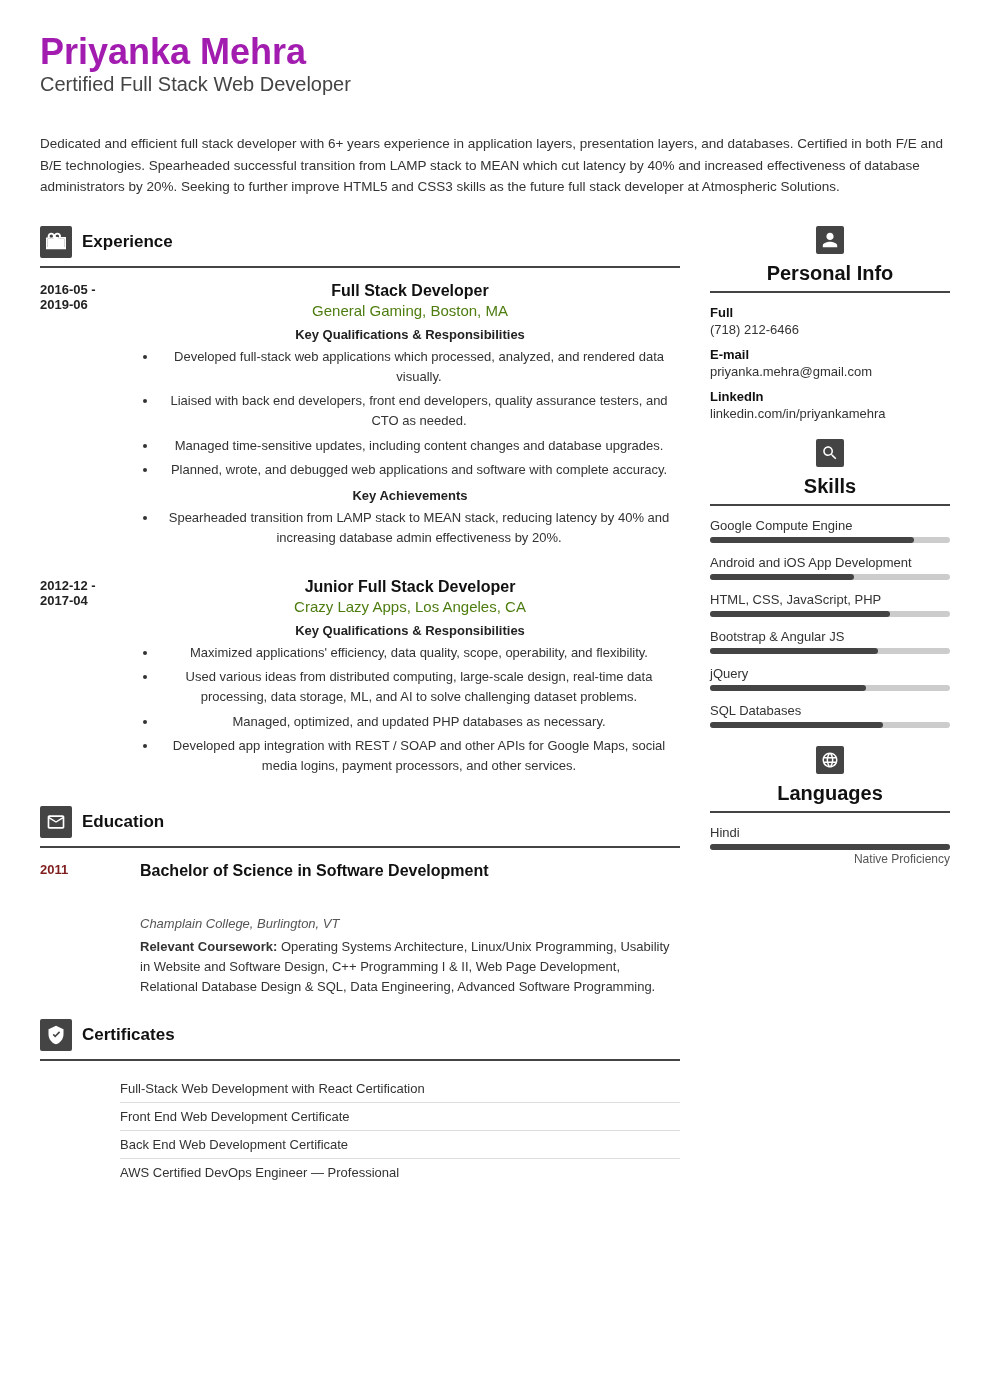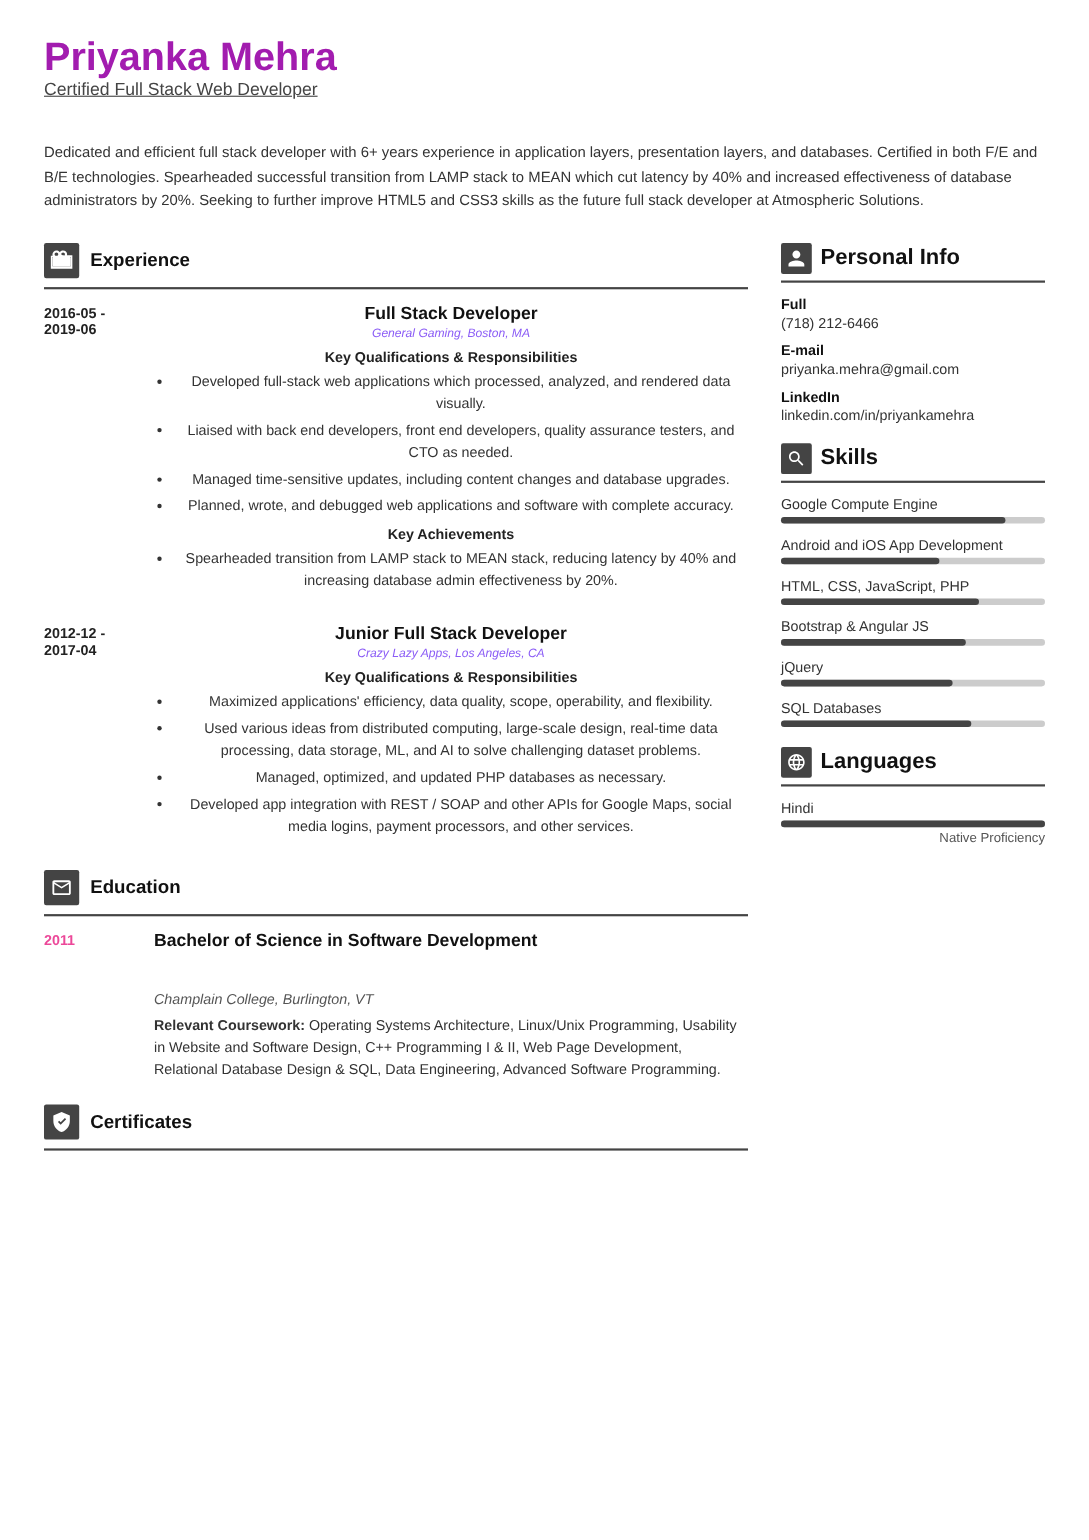--- a/index.html
+++ b/index.html
@@ -19,24 +19,23 @@
     .header-section {
       margin-bottom: 18px;
     }
     .header-name {
       font-size: 36px;
       font-weight: bold;
       color: #a21caf;
       line-height: 1.2;
     }
     .header-title {
-      font-size: 16px;
+      font-size: 20px;
       color: #444;
       margin-bottom: 12px;
-      text-decoration: underline;
     }
     .header-summary {
       font-size: 13.5px;
       color: #333;
       line-height: 1.6;
       margin-top: 37px;
     }
     .main-content {
       display: flex;
       gap: 30px;
@@ -100,23 +99,22 @@
       flex: 1;
       text-align: center;
     }
     .exp-job-title {
       font-size: 16px;
       font-weight: bold;
       color: #111;
       margin-bottom: 2px;
     }
     .exp-company {
-      font-style: italic;
-      color: #8b5cf6;
-      font-size: 11px;
+      color: #4d7c0f;
+      font-size: 15px;
       margin-bottom: 8px;
     }
     .exp-subsection-title {
       font-weight: bold;
       font-size: 13px;
       margin-bottom: 5px;
       color: #222;
     }
     .exp-bullets {
       list-style: disc;
@@ -131,21 +129,21 @@
     }
     .edu-item {
       display: flex;
       gap: 20px;
       margin-bottom: 14px;
     }
     .edu-date {
       font-size: 13px;
       font-weight: bold;
       min-width: 80px;
-      color: #ec4899;
+      color: #7f1d1d;
     }
     .edu-content {
       flex: 1;
     }
     .edu-degree {
       font-size: 16px;
       font-weight: bold;
       color: #111;
       margin-bottom: 2px;
     }
@@ -179,20 +177,21 @@
     }
     
     .right-section {
       margin-bottom: 18px;
     }
     .right-section-header {
       display: flex;
       align-items: center;
       gap: 8px;
       margin-bottom: 6px;
+      flex-direction: column;
     }
     .right-section-icon {
       width: 28px;
       height: 28px;
       background: #444;
       display: flex;
       align-items: center;
       justify-content: center;
       border-radius: 2px;
       flex-shrink: 0;
@@ -360,20 +359,26 @@
       <div class="section">
         <div class="section-header">
           <div class="section-icon">
             <svg viewBox="0 0 24 24" xmlns="http://www.w3.org/2000/svg">
               <path d="M12 1L3 5v6c0 5.55 3.84 10.74 9 12 5.16-1.26 9-6.45 9-12V5l-9-4zm-1 14l-3-3 1.41-1.41L11 12.17l4.59-4.58L17 9l-6 6z"></path>
             </svg>
           </div>
           <div class="section-title">Certificates</div>
         </div>
         <hr class="section-divider">
+        <ul class="cert-list" id="cert-list">
+            <li>Full-Stack Web Development with React Certification</li>
+            <li>Front End Web Development Certificate</li>
+            <li>Back End Web Development Certificate</li>
+            <li>AWS Certified DevOps Engineer — Professional</li>
+          </ul>
       </div>
     </div>
 
     <div class="right-column">
 
       <div class="right-section">
         <div class="right-section-header">
           <div class="right-section-icon">
             <svg viewBox="0 0 24 24" xmlns="http://www.w3.org/2000/svg">
               <path d="M12 12c2.7 0 4.8-2.1 4.8-4.8S14.7 2.4 12 2.4 7.2 4.5 7.2 7.2 9.3 12 12 12zm0 2.4c-3.2 0-9.6 1.6-9.6 4.8v2.4h19.2v-2.4c0-3.2-6.4-4.8-9.6-4.8z"></path>

